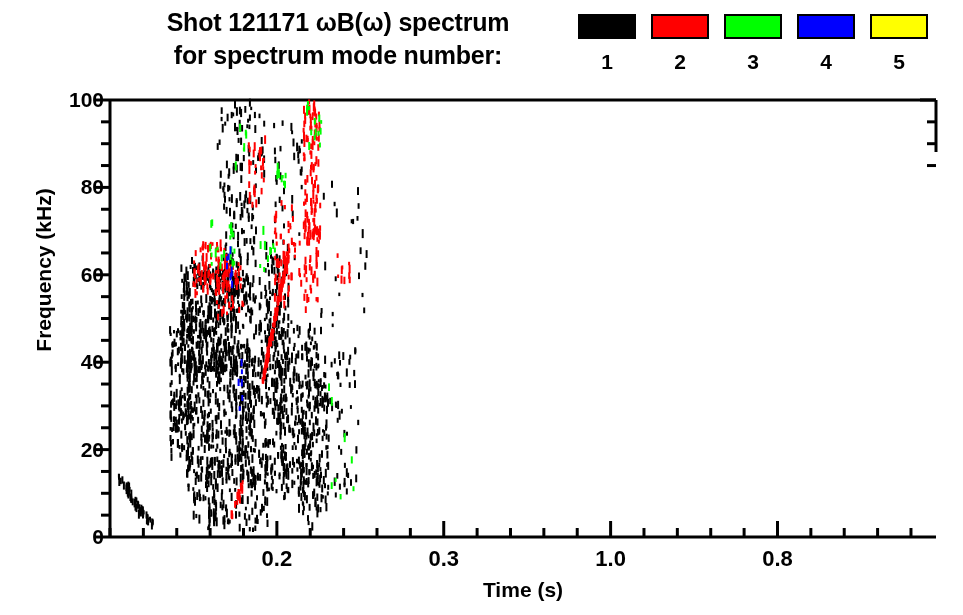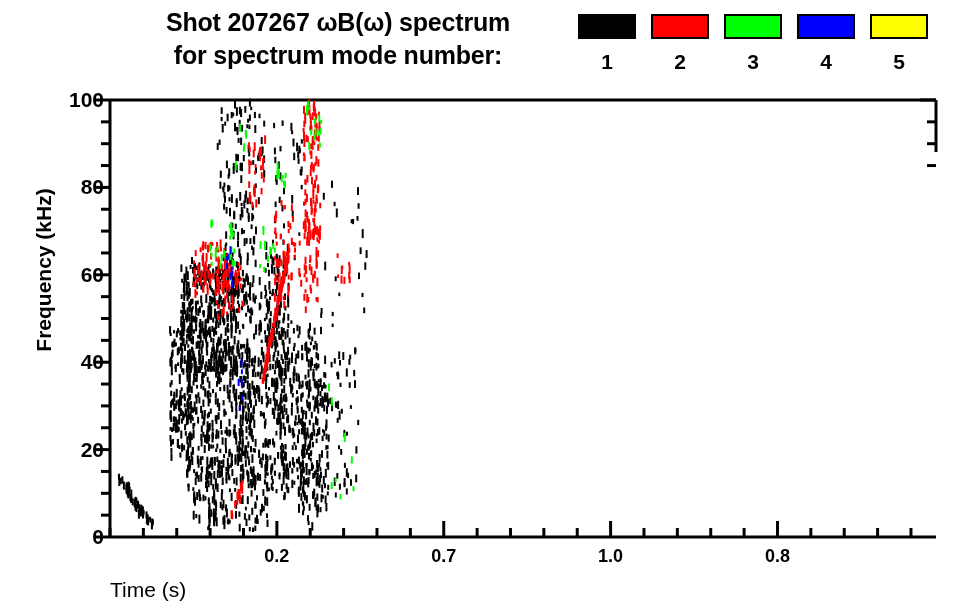--- a/index.html
+++ b/index.html
@@ -75,52 +75,53 @@
     font-weight: bold;
     transform: rotate(-90deg);
     transform-origin: center center;
     white-space: nowrap;
   }
   .xlabel {
     position: absolute;
     left: 110px;
     top: 578px;
     width: 826px;
+    text-align: center;
     font-size: 21px;
-    font-weight: normal;
+    font-weight: bold;
   }
 
   .ytick-label {
     position: absolute;
     right: 0;
     width: 64px;
     text-align: right;
     font-size: 21px;
     font-weight: bold;
     transform: translateY(-50%);
   }
   .xtick-label {
     position: absolute;
     top: 0;
     width: 80px;
     margin-left: -40px;
     text-align: center;
-    font-size: 18px;
+    font-size: 22px;
     font-weight: bold;
   }
 
   #plot-svg { position: absolute; left: 0; top: 0; }
 </style>
 </head>
 <body>
 
 <div id="figure">
 
   <div class="title-block">
-    <span class="title-line">Shot 207267 ωB(ω) spectrum</span>
+    <span class="title-line">Shot 121171 ωB(ω) spectrum</span>
     <span class="title-line">for spectrum mode number:</span>
   </div>
 
   <div class="legend" id="legend">
       <div class="legend-item">
         <div class="legend-swatch" style="background: rgb(0, 0, 0);"></div>
         <span class="legend-label">1</span>
       </div>
       <div class="legend-item">
         <div class="legend-swatch" style="background: rgb(255, 0, 0);"></div>
@@ -146,21 +147,21 @@
   <div id="ytick-labels" style="position:absolute;left:0;top:0;width:104px;height:615px;">
       <div class="ytick-label" style="top: 537px;">0</div>
       <div class="ytick-label" style="top: 449.6px;">20</div>
       <div class="ytick-label" style="top: 362.2px;">40</div>
       <div class="ytick-label" style="top: 274.8px;">60</div>
       <div class="ytick-label" style="top: 187.4px;">80</div>
       <div class="ytick-label" style="top: 100px;">100</div>
     </div>
   <div id="xtick-labels" style="position:absolute;left:0;top:546px;width:963px;height:40px;">
       <div class="xtick-label" style="left: 276.869px;">0.2</div>
-      <div class="xtick-label" style="left: 443.737px;">0.7</div>
+      <div class="xtick-label" style="left: 443.737px;">0.3</div>
       <div class="xtick-label" style="left: 610.606px;">1.0</div>
       <div class="xtick-label" style="left: 777.475px;">0.8</div>
     </div>
 
   <svg id="plot-svg" width="963" height="615">
       <g>
         <line x1="110" y1="100" x2="110" y2="537" stroke="#000000" stroke-width="3"></line>
         <line x1="110" y1="537" x2="936" y2="537" stroke="#000000" stroke-width="3"></line>
         <line x1="110" y1="100" x2="936" y2="100" stroke="#000000" stroke-width="3"></line>
         <line x1="936" y1="100" x2="936" y2="152" stroke="#000000" stroke-width="3"></line>

